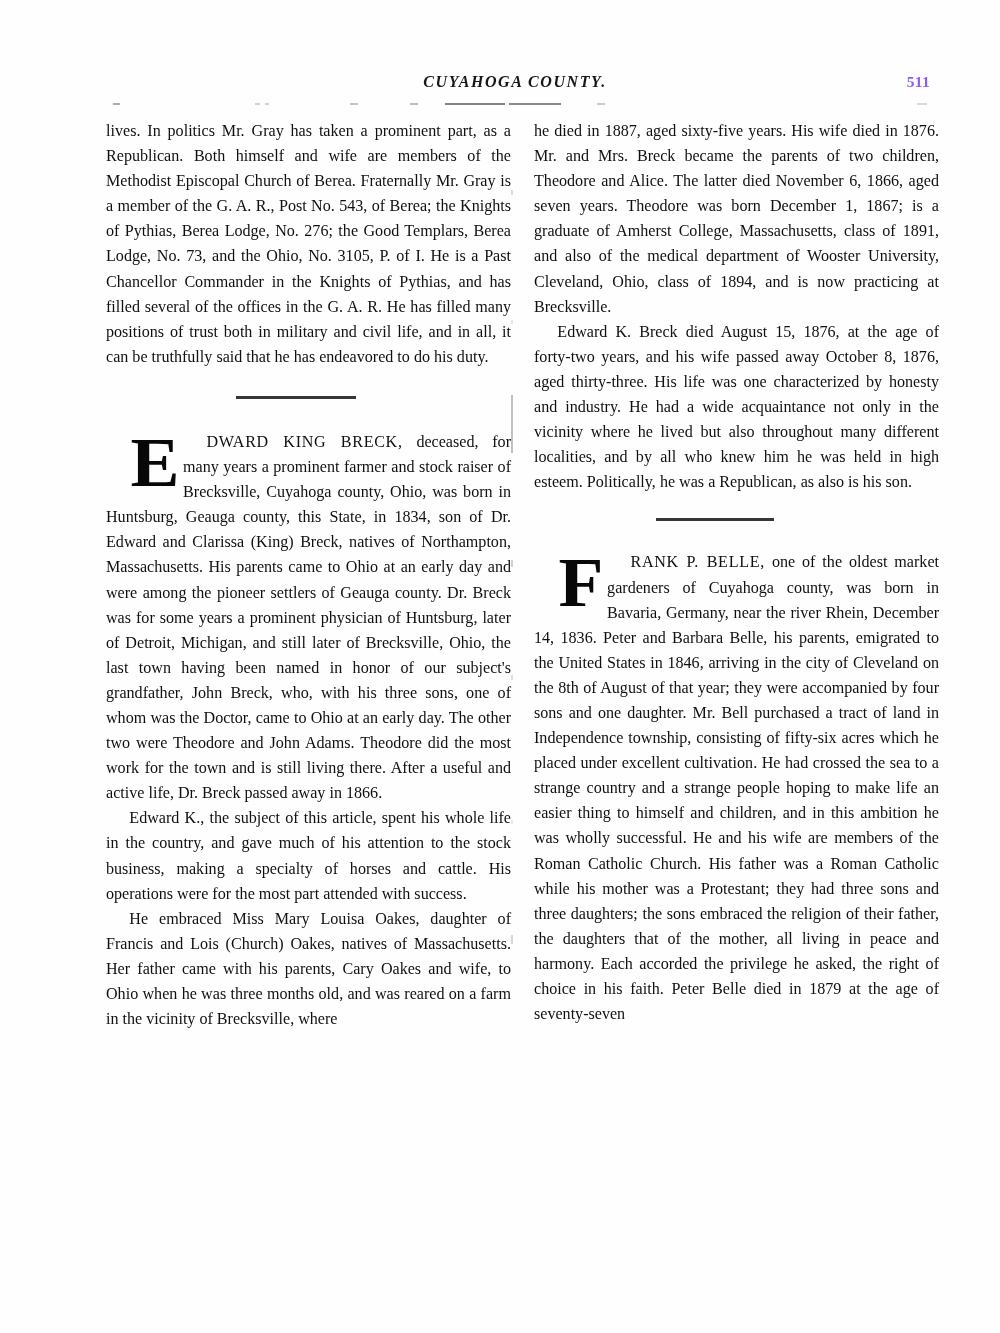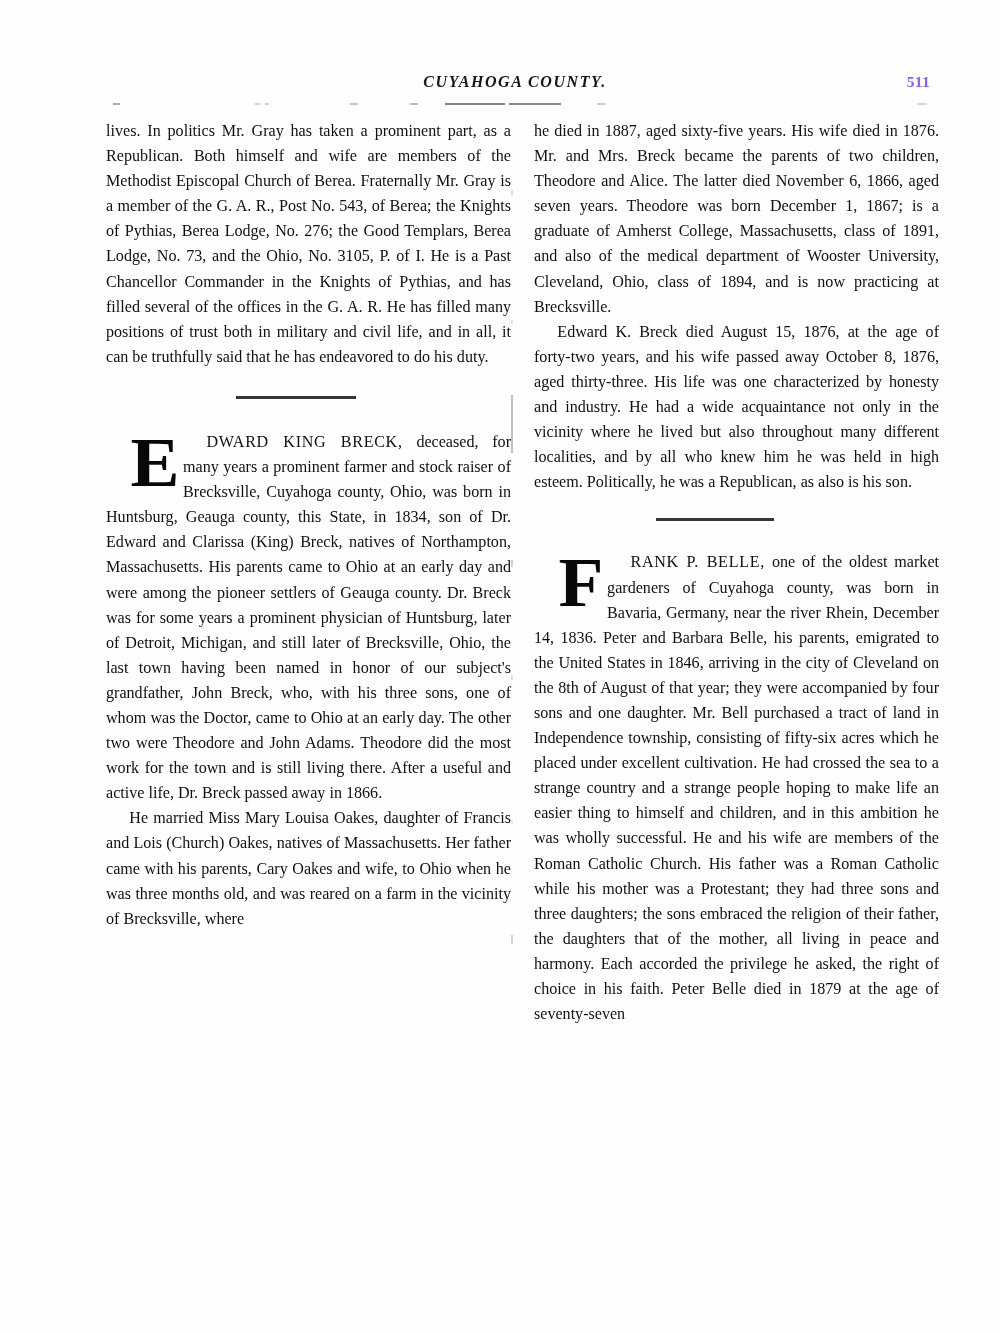--- a/index.html
+++ b/index.html
@@ -195,22 +195,23 @@
     <p class="cont">lives.   In politics Mr. Gray has taken a prominent part, as a Republican.   Both himself and wife are members of the Methodist Episcopal Church of Berea. Fraternally Mr. Gray is a member of the G. A. R., Post No. 543, of Berea; the Knights of Pythias, Berea Lodge, No. 276; the Good Templars, Berea Lodge, No. 73, and the Ohio, No. 3105, P. of I. He is a Past Chancellor Commander in the Knights of Pythias, and has filled several of the offices in  the G. A. R. He has filled many positions of trust both in military and civil life, and in all, it can be truthfully said that he has endeavored to do his duty.</p>
 
     <div class="rule-wrap-left">
       <div class="sect-rule rule-left"></div>
     </div>
 
     <p class="dropcap-para">
       <span class="dropcap">E</span><span class="lead">DWARD KING BRECK,</span><span> deceased, for many years a prominent farmer and stock raiser of Brecksville, Cuyahoga county, Ohio, was born in Huntsburg, Geauga county, this State, in 1834, son of Dr. Edward and Clarissa (King) Breck, natives of Northampton, Massachusetts.   His parents came to Ohio at an early day and were among the pioneer settlers of Geauga county. Dr. Breck was for some years a prominent physician of Huntsburg, later of Detroit, Michigan, and still later of Brecksville, Ohio, the last town having been named in honor of our subject's grandfather, John Breck, who, with his three sons, one of whom was the Doctor, came to Ohio at an early day.   The other two were Theodore and John Adams.   Theodore did the most work for the town and is still living there.   After a useful and active life, Dr. Breck passed away in 1866.</span>
     </p>
 
-
-    <p>He married Miss Mary Louisa Oakes, daughter of Francis and Lois (Church) Oakes, natives of Massachusetts.   Her father came with his parents, Cary Oakes and wife, to Ohio when he was three months old, and was reared on a farm in the vicinity of Brecksville, where</p>
+    <p>Edward K., the subject of this article, spent his whole life in the country, and gave much of his attention to the stock business, making a specialty of horses and cattle.   His operations were for the most part attended with success.</p>
+
+    <p>He embraced Miss Mary Louisa Oakes, daughter of Francis and Lois (Church) Oakes, natives of Massachusetts.   Her father came with his parents, Cary Oakes and wife, to Ohio when he was three months old, and was reared on a farm in the vicinity of Brecksville, where</p>
   </div>
 
   <div class="col col-right">
 
     <p class="cont">he died in 1887, aged sixty-five years.   His wife died in 1876.   Mr. and Mrs. Breck became the parents of two children, Theodore and Alice. The latter died November 6, 1866, aged seven years.   Theodore was born December 1, 1867; is a graduate of Amherst College, Massachusetts, class of 1891, and also of the medical department of Wooster University, Cleveland, Ohio, class of  1894, and  is now practicing at Brecksville.</p>
 
     <p>Edward K. Breck died August 15, 1876, at the age of forty-two years, and his wife passed away October 8, 1876, aged thirty-three.   His life was one characterized by honesty and industry.   He had a wide acquaintance not only in the vicinity where he lived but also throughout many different localities, and by all who knew him he was held in high esteem.   Politically, he was a Republican, as also is his son.</p>
 
     <div class="rule-wrap-right">
       <div class="sect-rule rule-right"></div>

